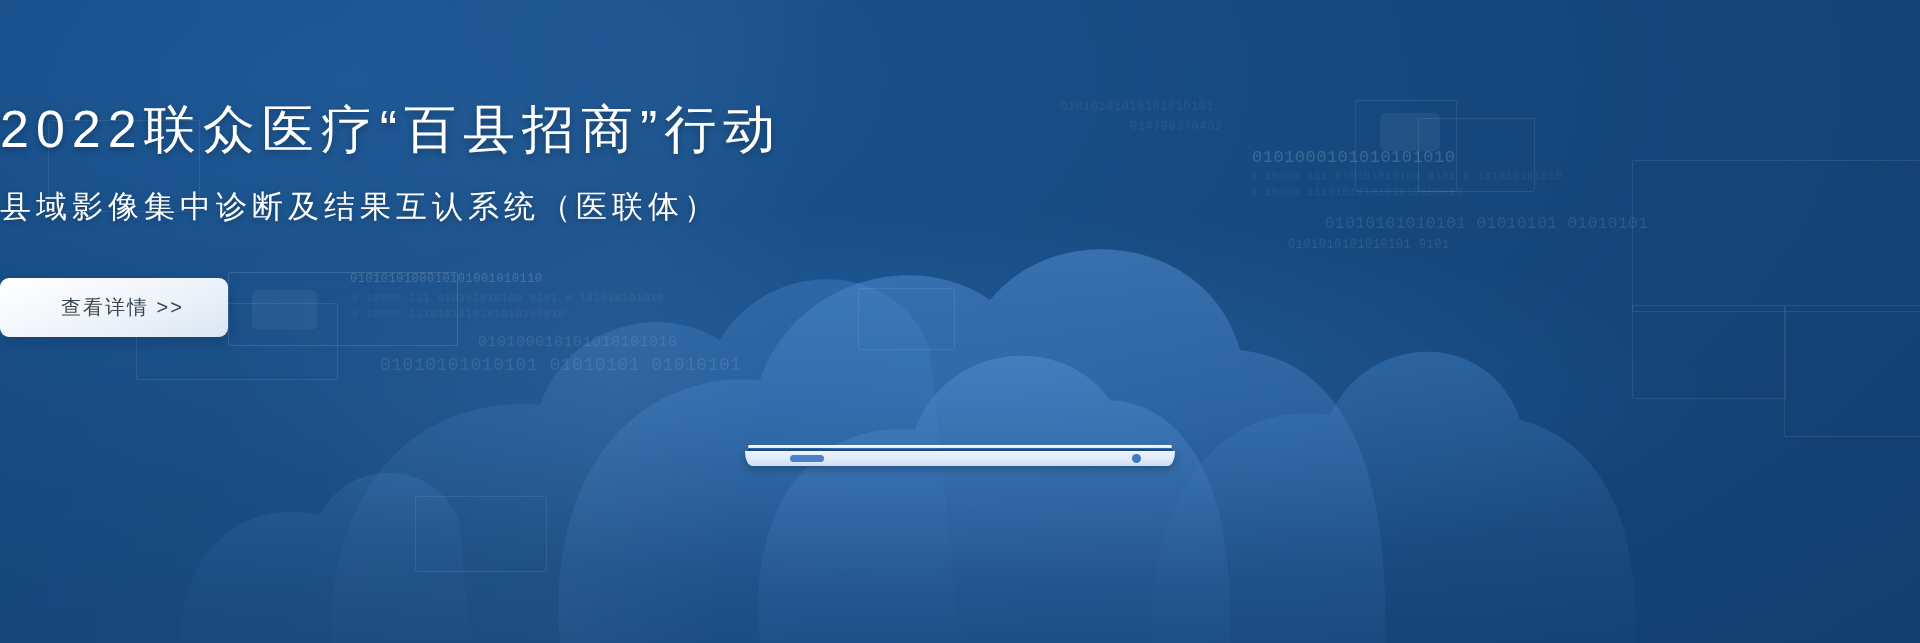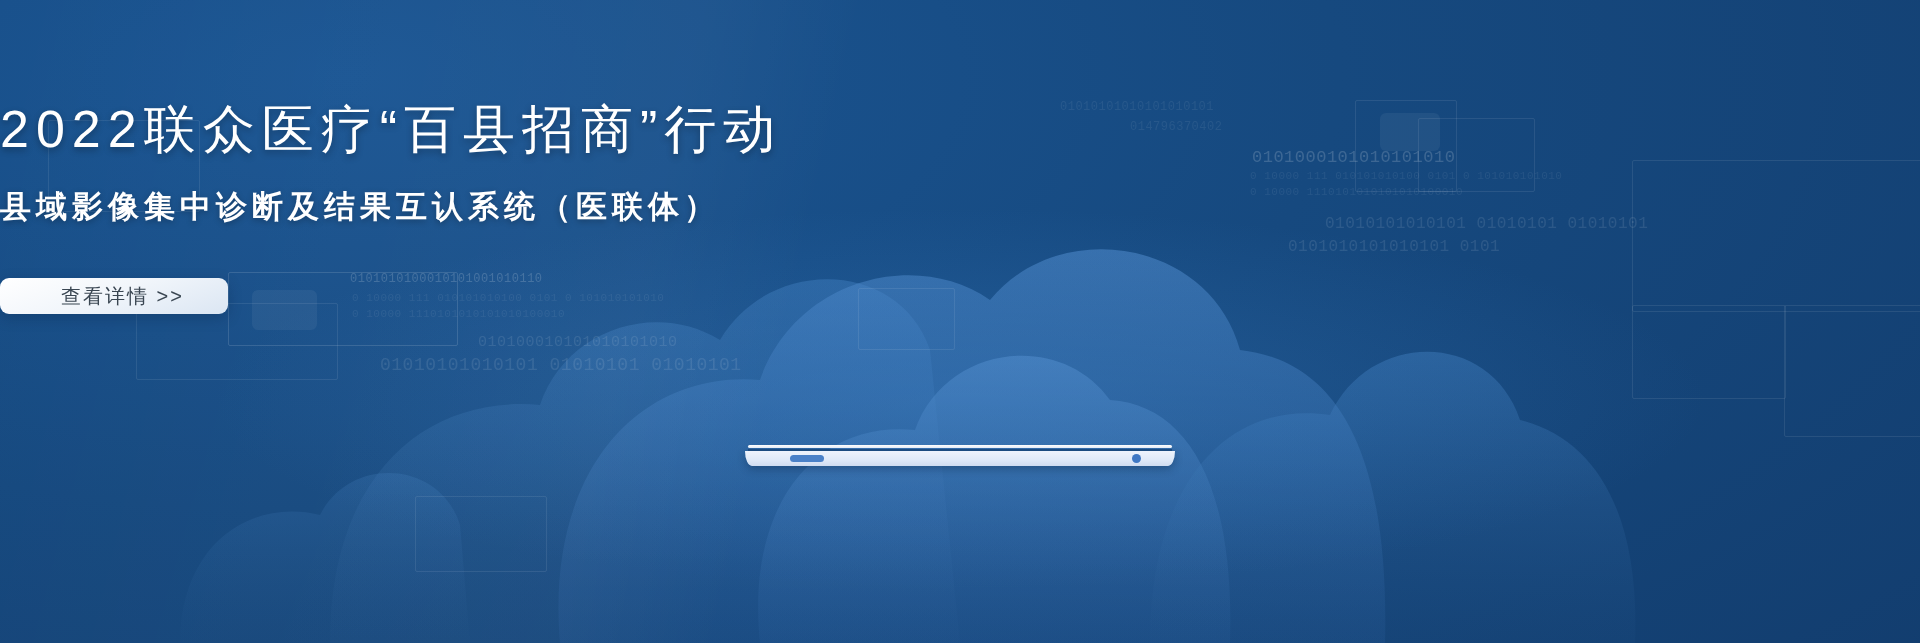--- a/index.html
+++ b/index.html
@@ -86,28 +86,28 @@
     font-weight: 400;
     text-shadow: 0 3px 7px rgba(0,0,0,0.30);
     white-space: nowrap;
   }
   .subtitle {
     margin-top: 36px;
     font-size: 31px;
     line-height: 1;
     color: #ffffff;
     letter-spacing: 5px;
-    font-weight: 700;
+    font-weight: 400;
     text-shadow: 0 2px 6px rgba(0,0,0,0.28);
     white-space: nowrap;
   }
   .cta {
     margin-top: 56px;
     width: 228px;
-    height: 36px;
+    height: 59px;
     border: none;
     border-radius: 9px;
     background: linear-gradient(160deg, #ffffff 0%, #f2f6fb 45%, #dbe6f3 100%);
     color: #3a4652;
     font-size: 20px;
     letter-spacing: 2px;
     font-family: "Liberation Sans", "DejaVu Sans", sans-serif;
     cursor: pointer;
     box-shadow: 0 4px 14px rgba(6,28,56,0.25);
     display: flex;
@@ -219,21 +219,21 @@
   <div class="binary" style="left:350px; top:272px; font-size:12px;">0101010100010101001010110</div>
   <div class="binary dimmer" style="left:352px; top:292px; font-size:11px;">0 10000 111    010101010100   0101   0 101010101010</div>
   <div class="binary dimmer" style="left:352px; top:308px; font-size:11px;">0 10000 1110101010101010100010</div>
   <div class="binary dim" style="left:470px; top:334px; font-size:15px;margin-left:8px;">010100010101010101010</div>
   <div class="binary dim" style="left:380px; top:355px; font-size:18px;">01010101010101 01010101 01010101</div>
 
   <div class="binary" style="left:1252px; top:148px; font-size:17px;">0101000101010101010</div>
   <div class="binary dimmer" style="left:1250px; top:170px; font-size:11px;">0 10000 111    010101010100   0101   0 101010101010</div>
   <div class="binary dimmer" style="left:1250px; top:186px; font-size:11px;">0 10000 1110101010101010100010</div>
   <div class="binary dim" style="left:1325px; top:215px; font-size:16px;">01010101010101 01010101 01010101</div>
-  <div class="binary dim" style="left:1288px; top:238px; font-size:16px;">0101010101010101  0101</div>
+  <div class="binary dim" style="left:1288px; top:238px; font-size:12px;">0101010101010101  0101</div>
   <div class="binary dimmer" style="left:1130px; top:120px; font-size:12px;">014796370402</div>
   <div class="binary dimmer" style="left:1060px; top:100px; font-size:12px;">01010101010101010101</div>
 
   <div class="content">
     <div class="title">2022联众医疗“百县招商”行动</div>
     <div class="subtitle">县域影像集中诊断及结果互认系统（医联体）</div>
     <button class="cta">查看详情 &gt;&gt;</button>
   </div>
 
   <div class="device">

